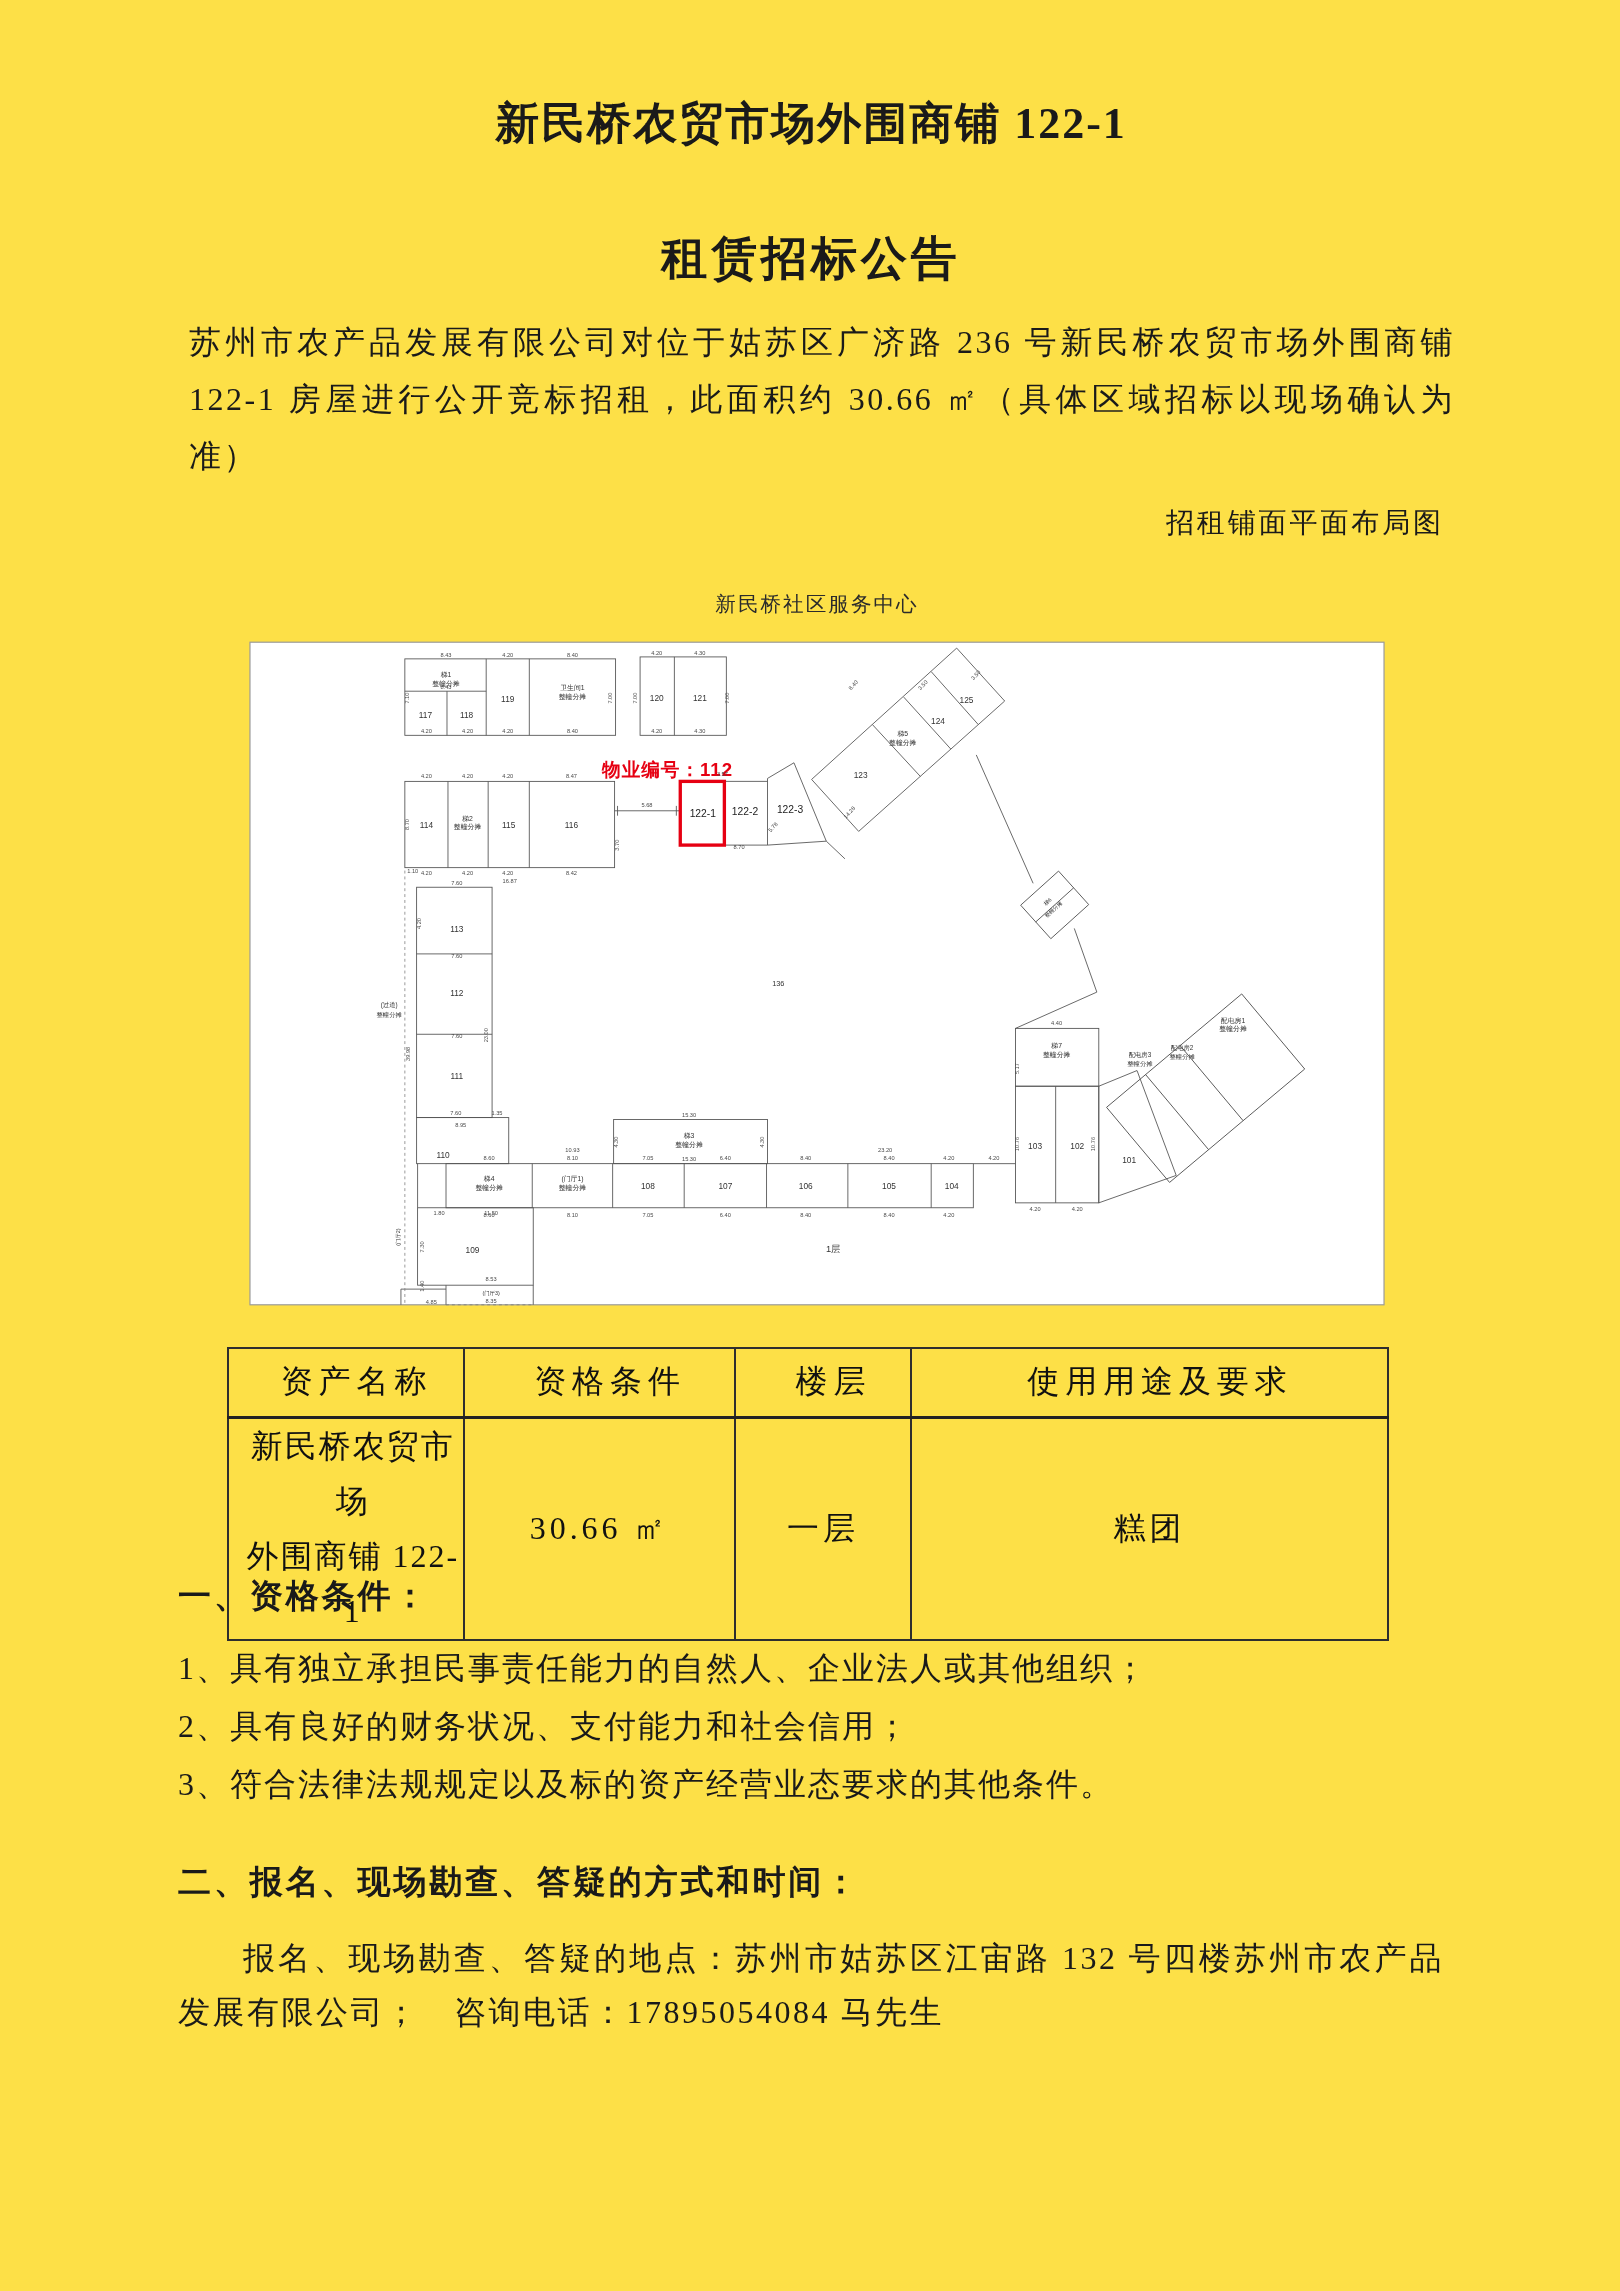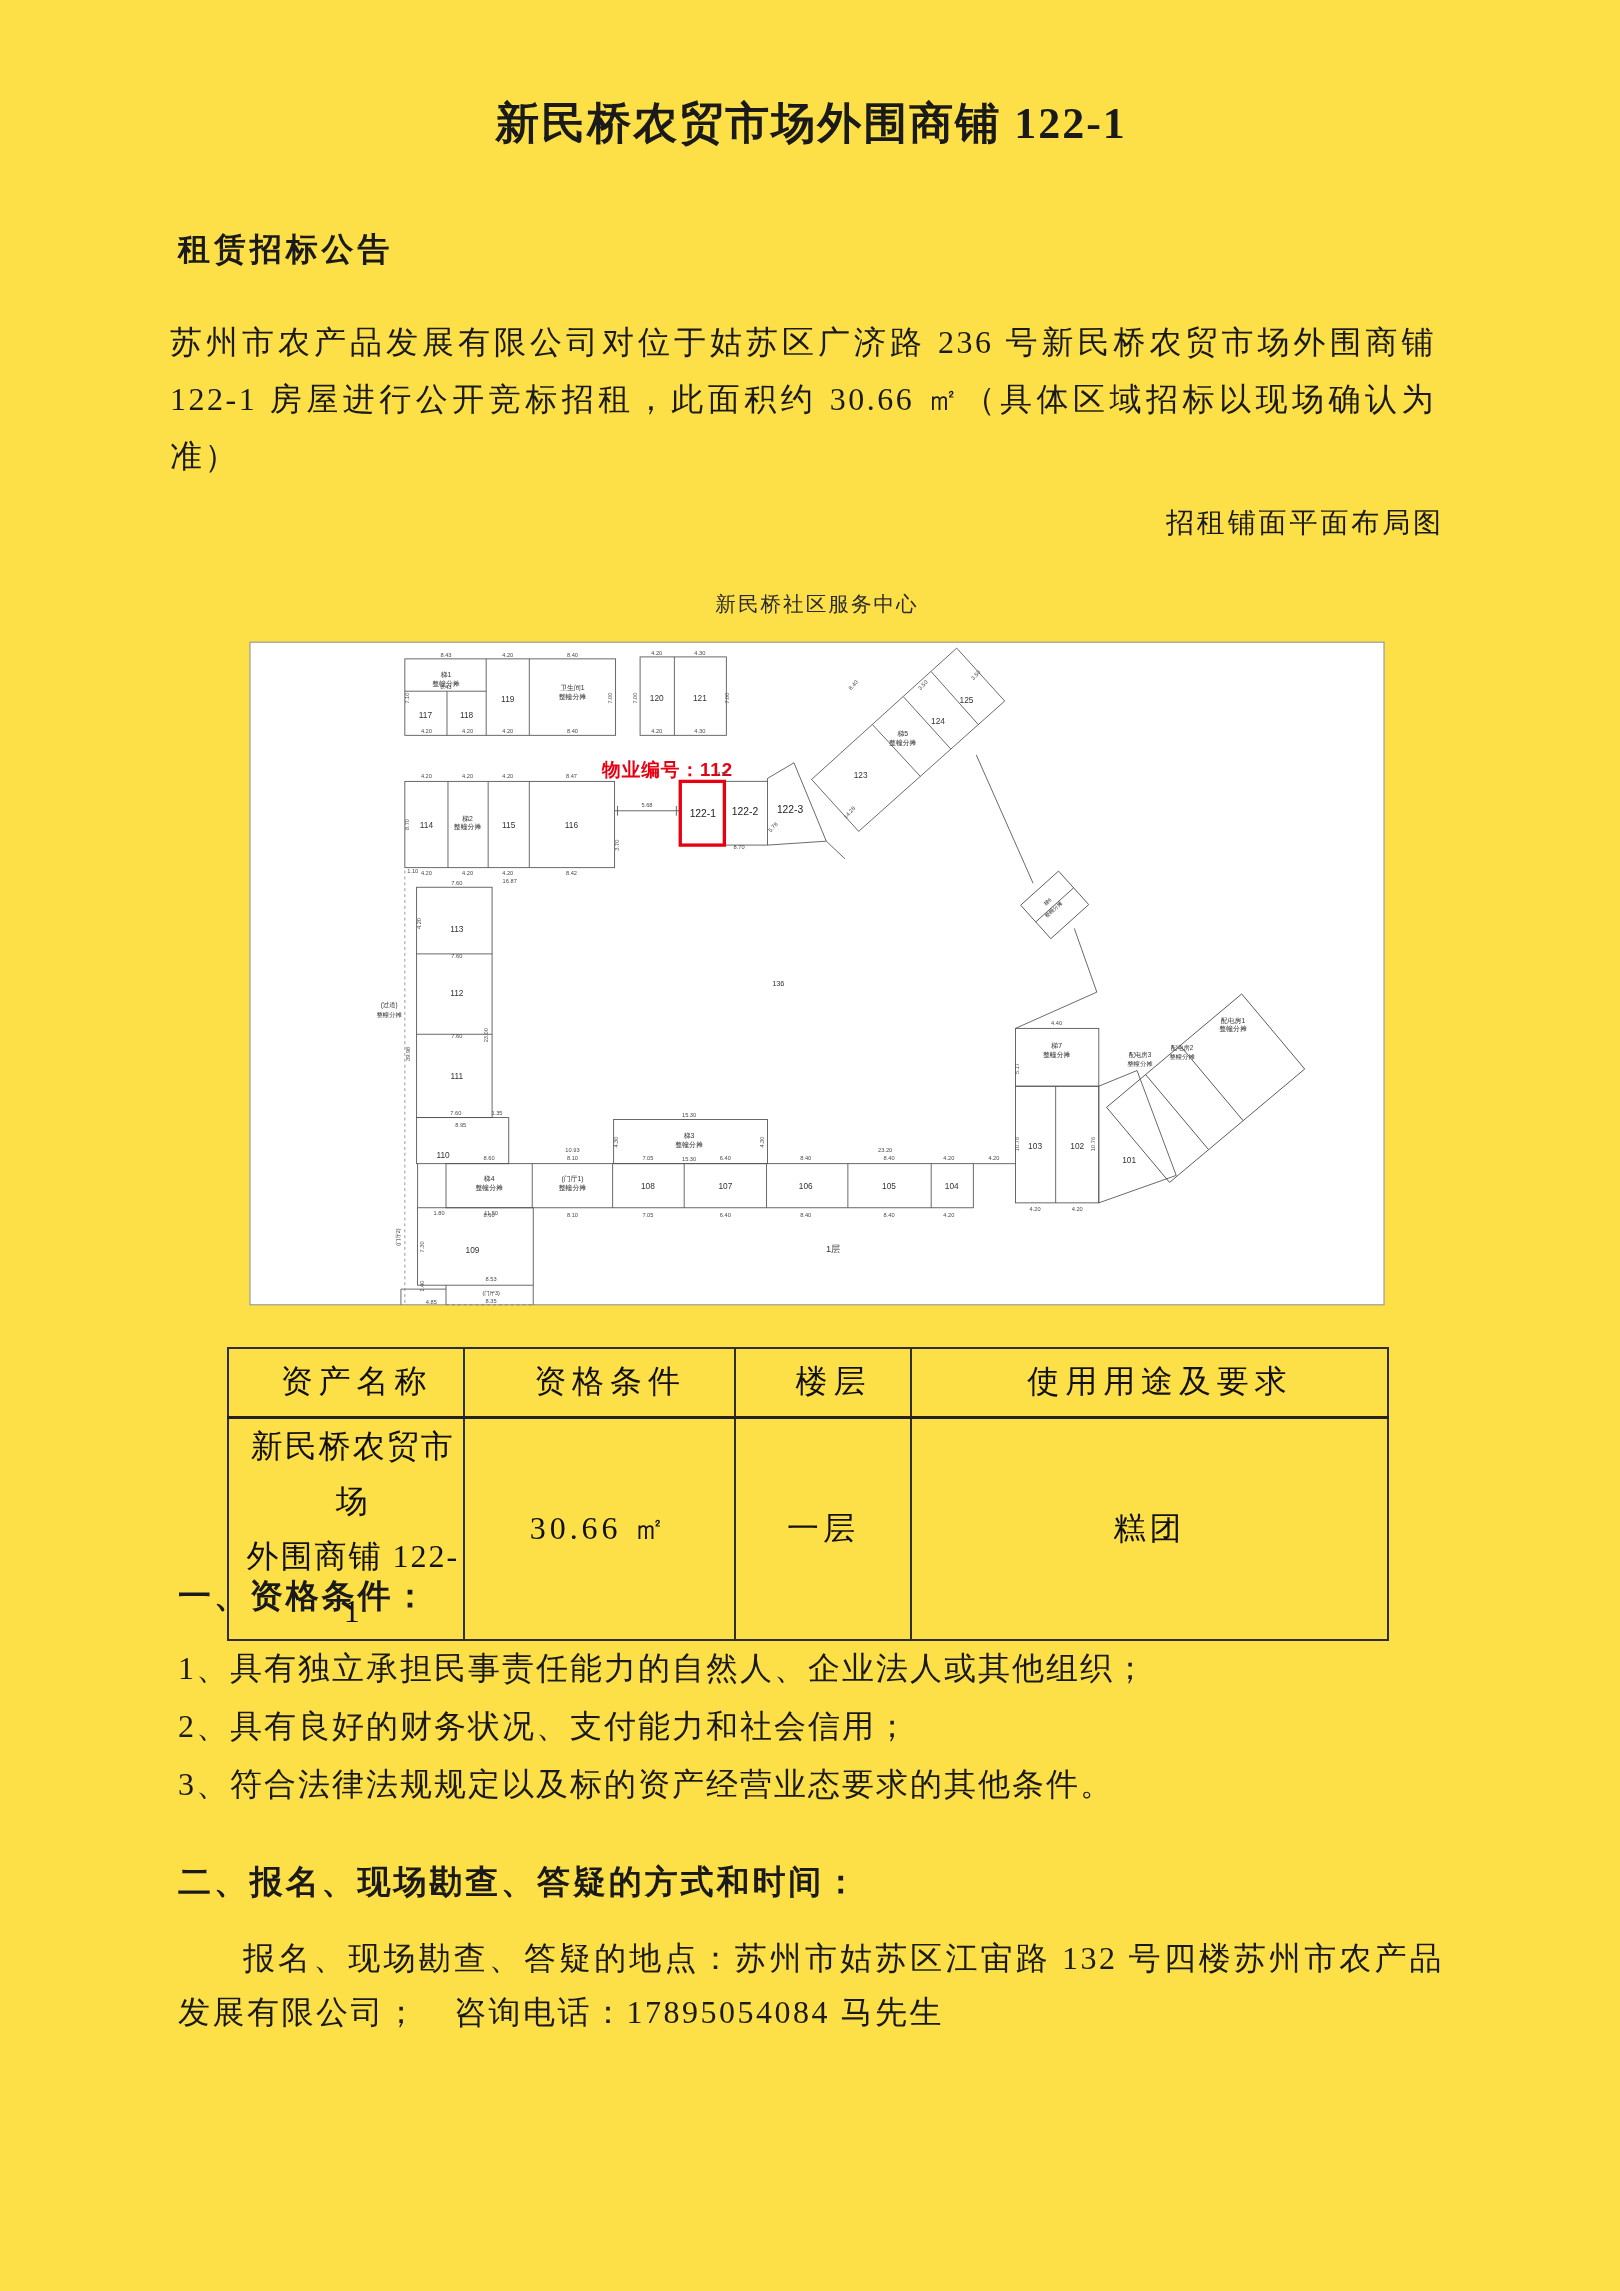--- a/index.html
+++ b/index.html
@@ -8,24 +8,24 @@
   .page {
     position:relative; width:1620px; height:2292px; background:#fde047;
     margin:0 auto; overflow:hidden; color:#1a1a1a;
   }
   .doc-title {
     position:absolute; top:94px; left:178px; width:1266px;
     font-size:44px; font-weight:bold; text-align:center; letter-spacing:2px;
   }
   .doc-subtitle {
     position:absolute; top:228px; left:178px; width:1266px;
-    font-size:32px; font-weight:bold; letter-spacing:3.9px;
+    font-size:46px; font-weight:bold; text-align:center; letter-spacing:3.9px;
   }
   .intro {
-    position:absolute; top:314px; left:170px; width:1266px;
+    position:absolute; top:314px; left:189px; width:1266px;
     font-size:32px; line-height:57px; text-align:justify; letter-spacing:2.5px;
   }
   .plan-caption {
     position:absolute; top:504px; left:178px; width:1266px;
     font-size:28px; letter-spacing:2.9px;text-align:right;
   }
   .plan-title {
     position:absolute; top:590px; left:249px; width:1136px;
     font-size:20.6px; letter-spacing:2px; text-align:center; color:#2b2b2b;
     font-family:"Liberation Sans",sans-serif;

